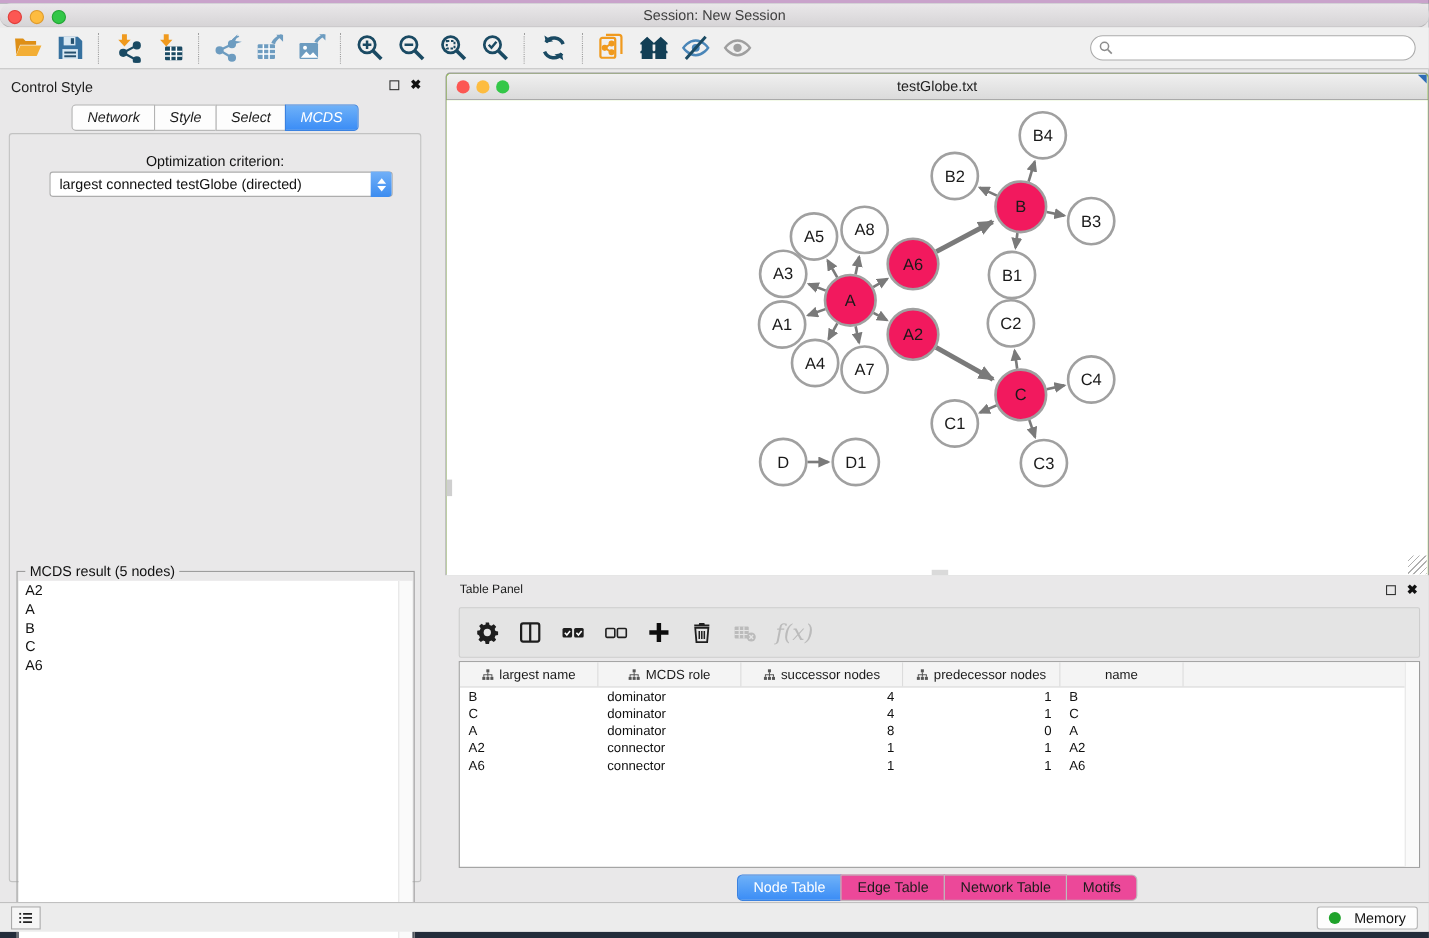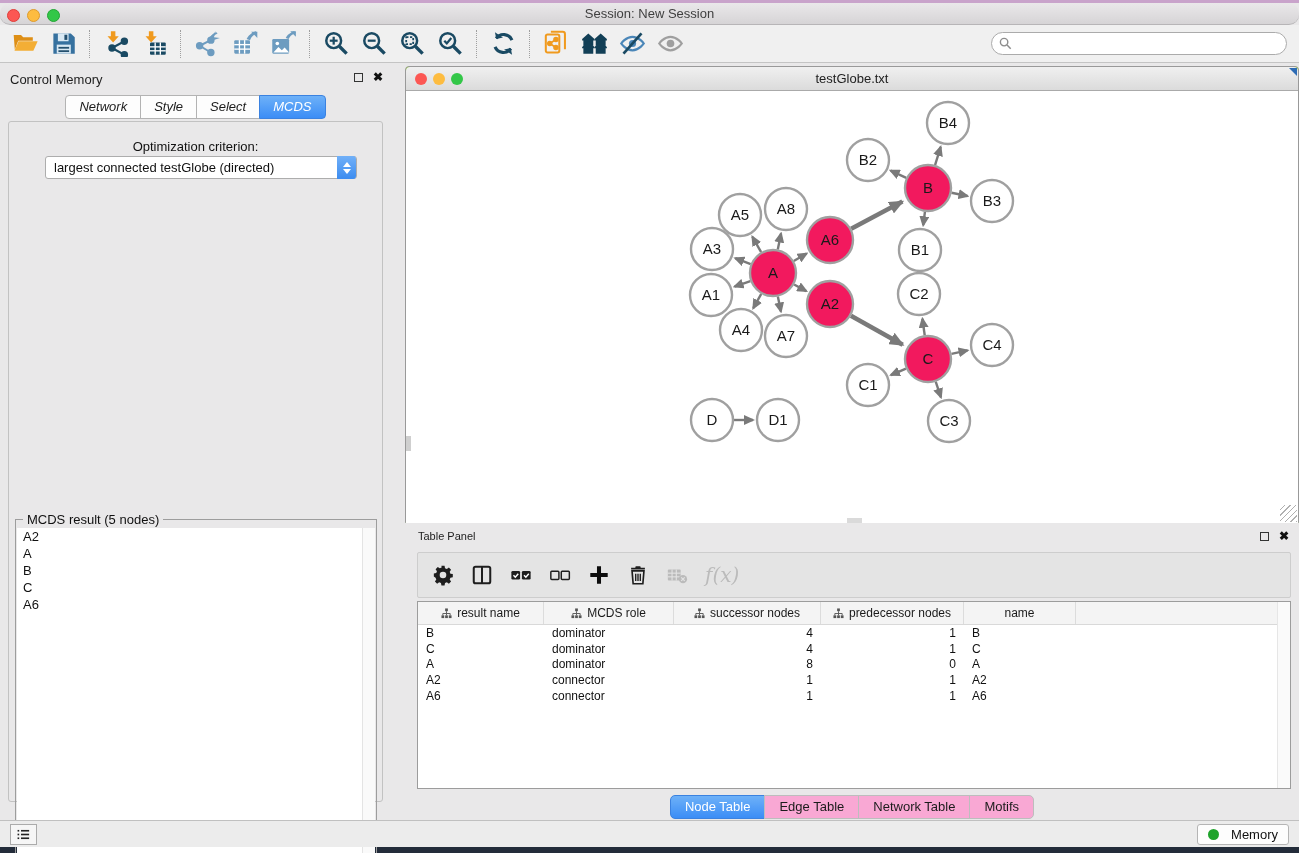--- a/index.html
+++ b/index.html
@@ -156,21 +156,21 @@
     overflow:hidden; white-space:nowrap; cursor:pointer;
   }
   .dt-hcell svg { width:11px; height:11px; flex:none; }
   .dt-row { display:flex; height:15.8px; align-items:center; cursor:pointer; }
   .dt-cell { font-size:12px; color:#111; padding:0 8px; white-space:nowrap; overflow:hidden; }
   .dt-cell.num { text-align:right; }
   .dt-scroll { position:absolute; right:0; top:0; width:13px; height:100%; background:#fafafa; border-left:1px solid #e6e6e6; }
 
   .tp-tabs { position:absolute; top:272px; left:0; width:100%; display:flex; justify-content:center; }
   .tp-tab {
-    background:#f9a8d4; border:1px solid #bdbdbd; margin-left:-1px;
+    background:#ec4899; border:1px solid #bdbdbd; margin-left:-1px;
     font-size:13px; color:#1c1c1c; padding:3px 14px 4px; cursor:pointer;
   }
   .tp-tab:first-child { border-radius:5px 0 0 5px; margin-left:0; }
   .tp-tab:last-child { border-radius:0 5px 5px 0; }
   .tp-tab.active { background:linear-gradient(#6eb1f8,#3b8df6); border-color:#3b82e0; color:#fff; }
 
   
   .statusbar {
     position:absolute; left:0; top:817px; width:100%; height:27px;
     background:#ececec; border-top:1px solid #c0c0c0;
@@ -366,21 +366,21 @@
           <line x1="8.7" y1="8.7" x2="12.6" y2="12.6" stroke="#8d8d8d" stroke-width="1.6"></line>
         </svg>
       <input class="search-input" type="text" placeholder="" style="">
     </span>
   </div>
 
   <div class="main-area">
 
     <div class="control-panel">
       <div class="panel-header">
-        <span class="panel-title">Control Memory</span>
+        <span class="panel-title">Control Style</span>
         <span class="panel-header-icons">
           <span class="float-icon"></span>
           <span class="close-icon">✖</span>
         </span>
       </div>
       <div class="cp-tabs" id="cp-tabs">
           <div class="cp-tab">Network</div>
           <div class="cp-tab">Style</div>
           <div class="cp-tab">Select</div>
           <div class="cp-tab active">MCDS</div>
@@ -609,21 +609,21 @@
       <div class="data-table">
         <div class="dt-header" id="dt-header">
             <div class="dt-hcell" style="width: 126px;">
               <svg viewBox="0 0 12 12">
                 <rect x="4.5" y="0.5" width="3" height="3" fill="#555"></rect>
                 <rect x="0.5" y="8" width="3" height="3" fill="#555"></rect>
                 <rect x="4.5" y="8" width="3" height="3" fill="#555"></rect>
                 <rect x="8.5" y="8" width="3" height="3" fill="#555"></rect>
                 <path d="M6 3.5V6M2 8V6h8v2M6 6v2" stroke="#555" stroke-width="1" fill="none"></path>
               </svg>
-              <span>result name</span>
+              <span>largest name</span>
             </div>
             <div class="dt-hcell" style="width: 130px;">
               <svg viewBox="0 0 12 12">
                 <rect x="4.5" y="0.5" width="3" height="3" fill="#555"></rect>
                 <rect x="0.5" y="8" width="3" height="3" fill="#555"></rect>
                 <rect x="4.5" y="8" width="3" height="3" fill="#555"></rect>
                 <rect x="8.5" y="8" width="3" height="3" fill="#555"></rect>
                 <path d="M6 3.5V6M2 8V6h8v2M6 6v2" stroke="#555" stroke-width="1" fill="none"></path>
               </svg>
               <span>MCDS role</span>

